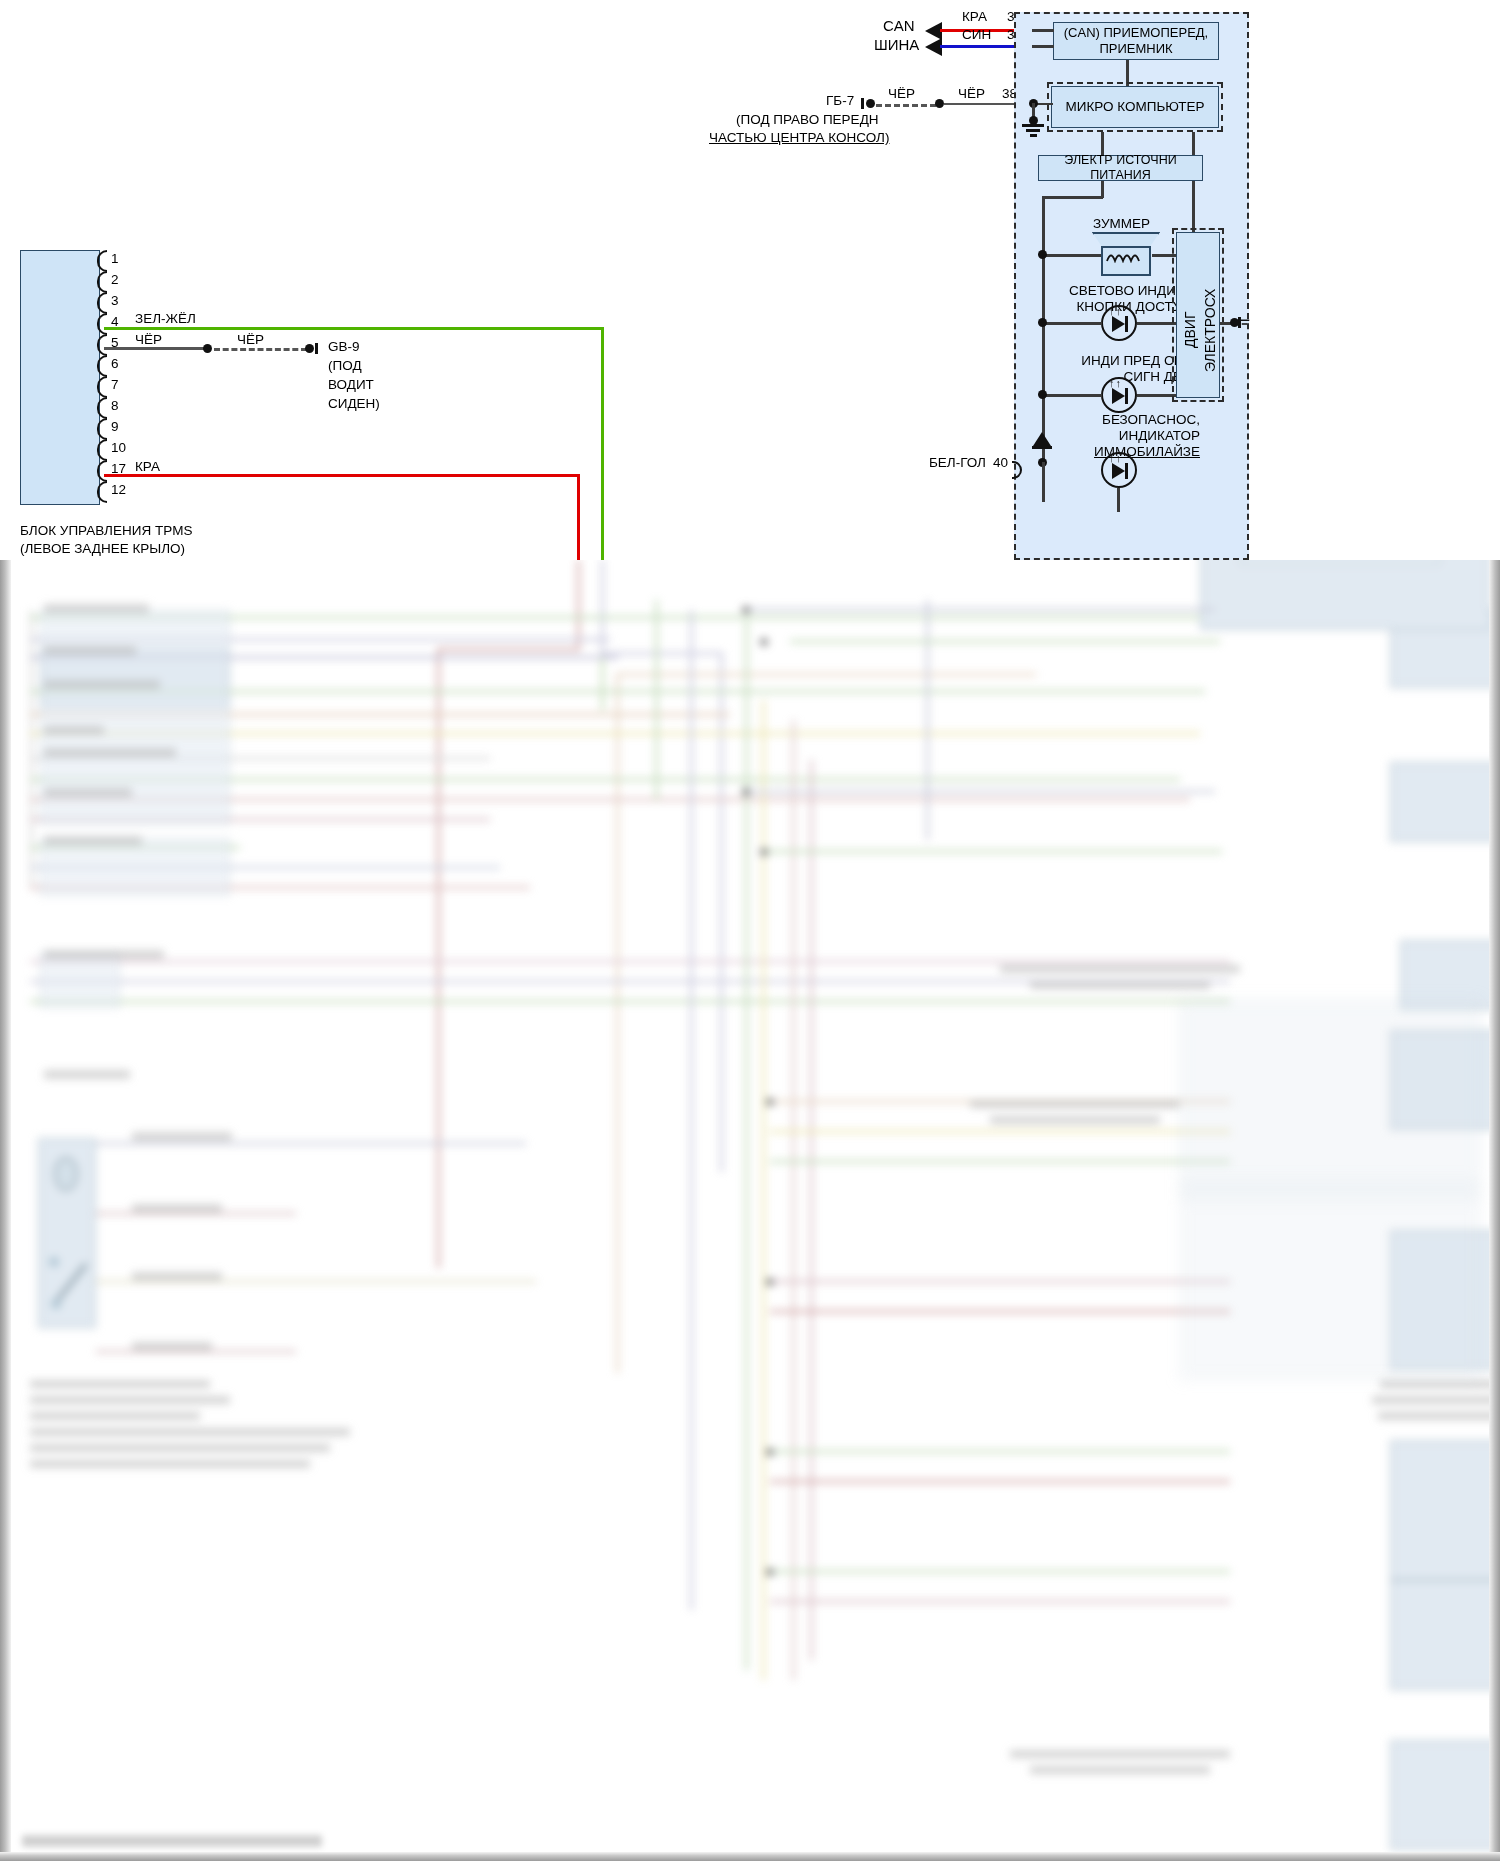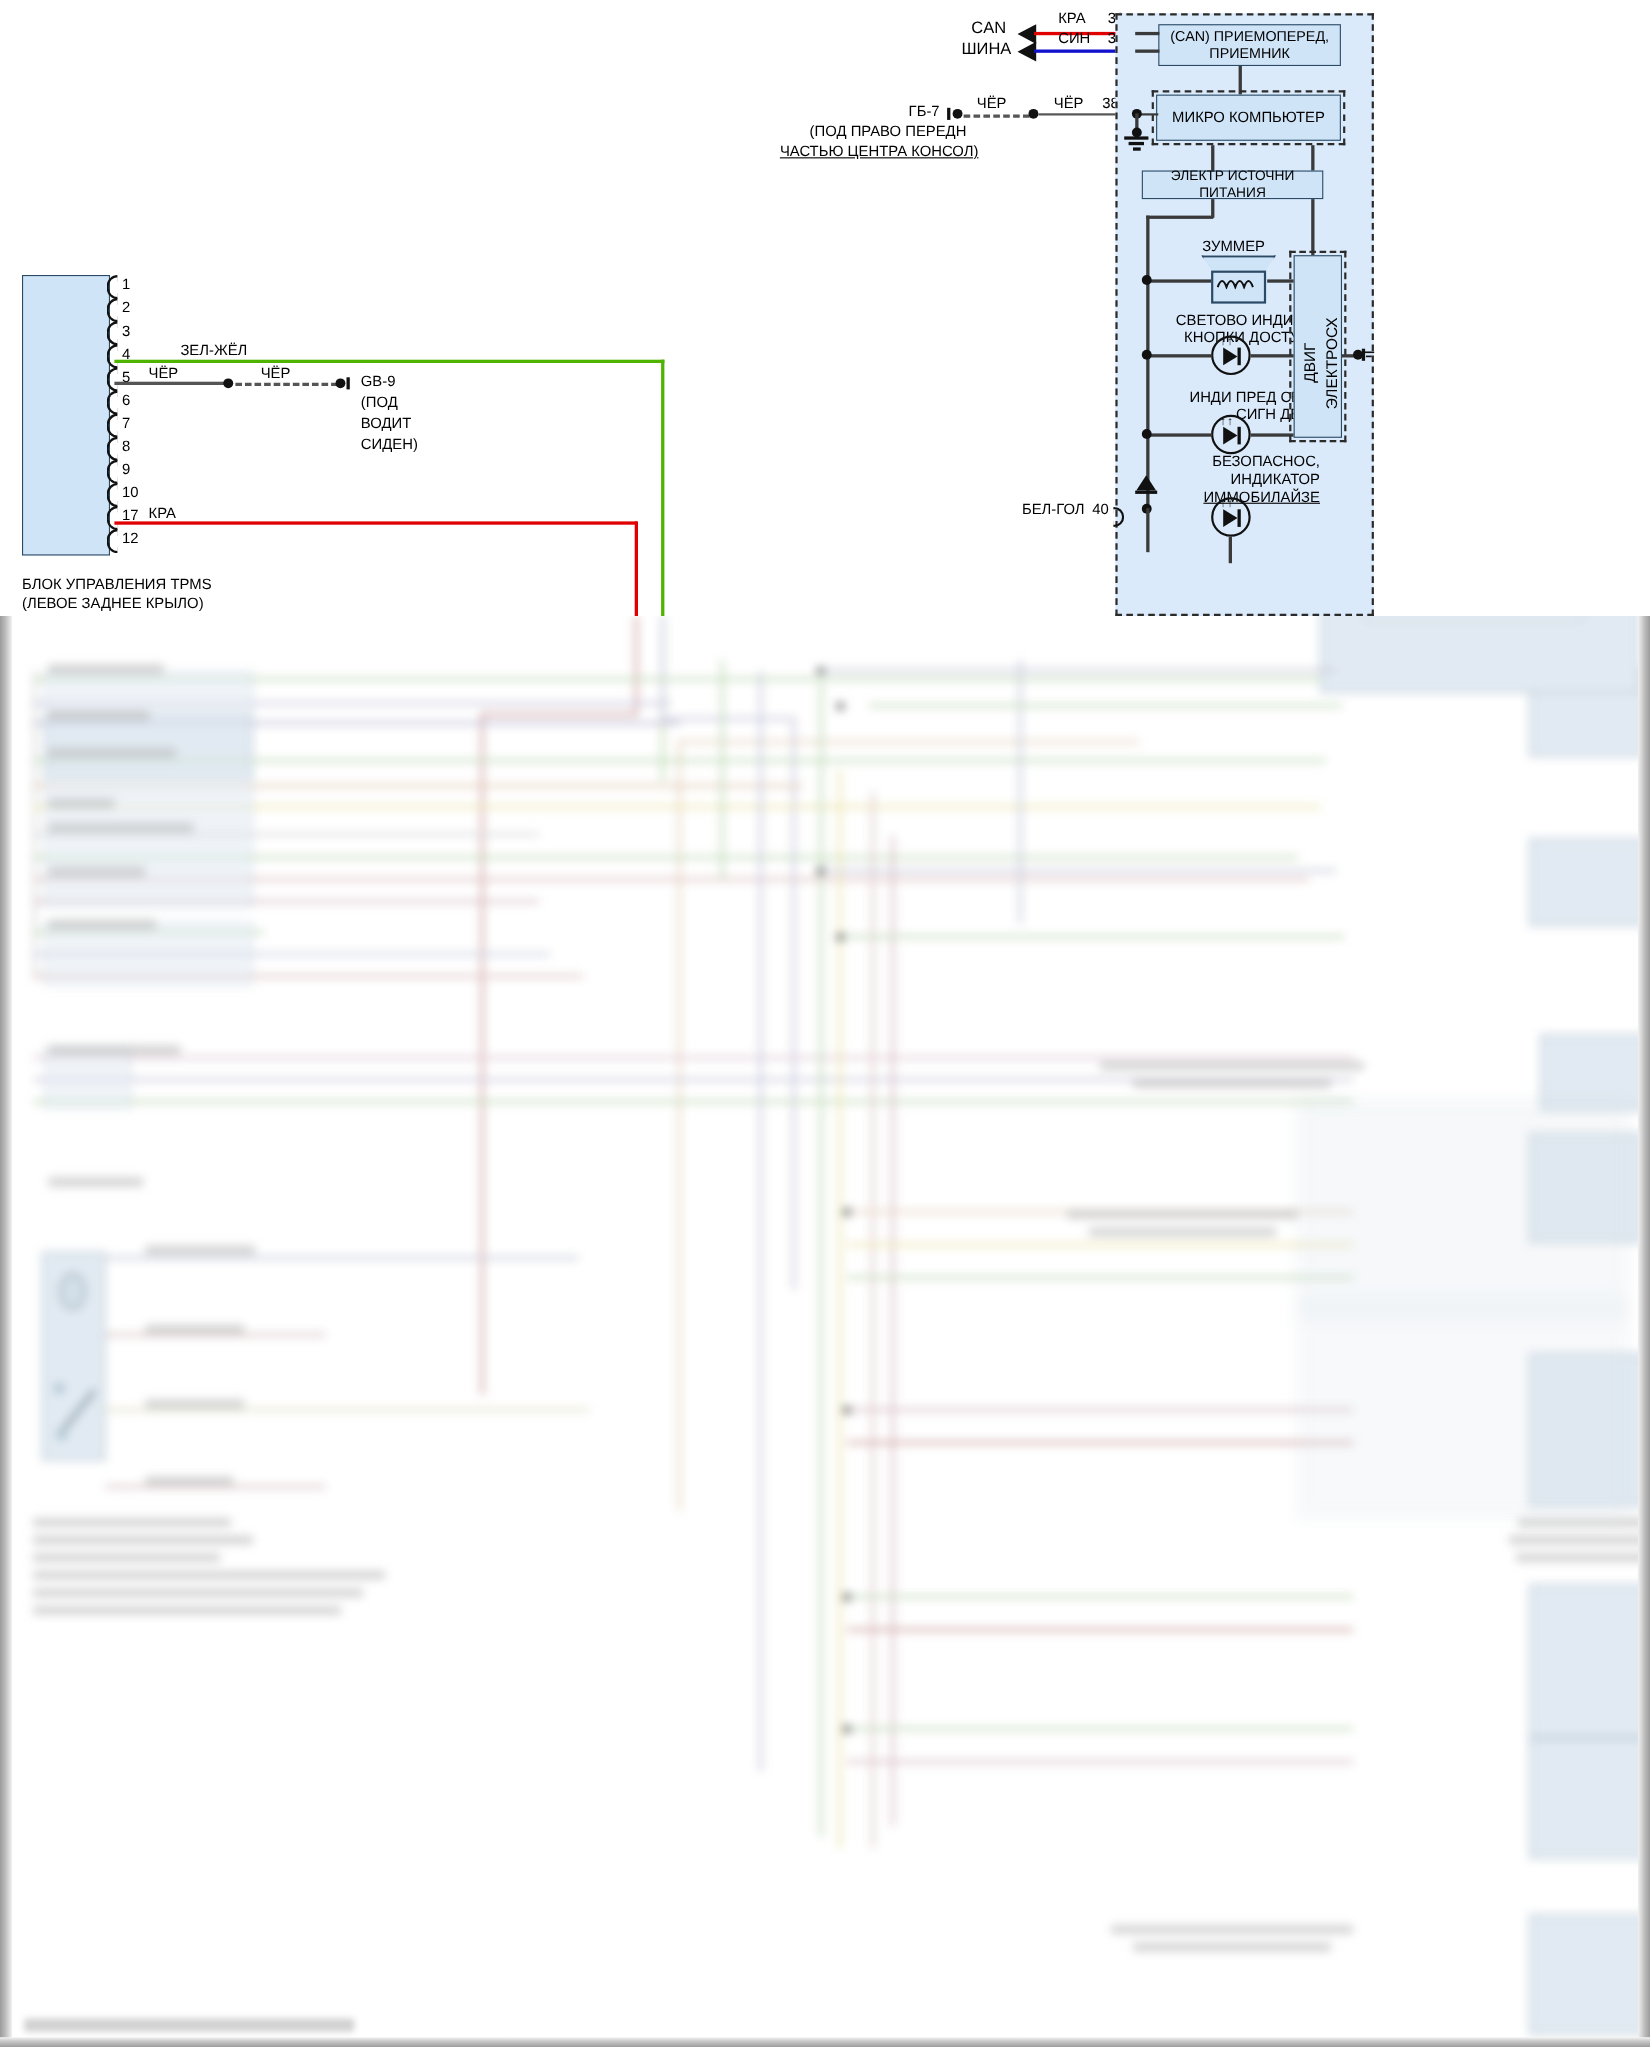--- a/index.html
+++ b/index.html
@@ -240,21 +240,21 @@
     <div class="pinarcL" style="left:97px;top:418px;"></div>
     <div class="txt sm" style="left:111px;top:419px;">9</div>
     <div class="pinarcL" style="left:97px;top:439px;"></div>
     <div class="txt sm" style="left:111px;top:440px;">10</div>
     <div class="pinarcL" style="left:97px;top:460px;"></div>
     <div class="txt sm" style="left:111px;top:461px;">17</div>
     <div class="pinarcL" style="left:97px;top:481px;"></div>
     <div class="txt sm" style="left:111px;top:482px;">12</div>
   </div>
 
-  <div class="txt sm" style="left:135px;top:311px;margin-left:29px;">ЗЕЛ-ЖЁЛ</div>
+  <div class="txt sm" style="left:135px;top:311px;">ЗЕЛ-ЖЁЛ</div>
   <div class="wire h green" style="left:104px;top:327px;width:500px;"></div>
   <div class="wire v green" style="left:601px;top:327px;height:315px;"></div>
 
   <div class="txt sm" style="left:135px;top:332px;">ЧЁР</div>
   <div class="wire h grey" style="left:104px;top:347px;width:100px;"></div>
   <div class="dot" style="left:203px;top:344px;"></div>
   <div class="dash-wire" style="left:214px;top:348px;width:93px;"></div>
   <div class="txt sm" style="left:237px;top:332px;">ЧЁР</div>
   <div class="dot" style="left:305px;top:344px;"></div>
   <div class="cbar small" style="left:315px;top:343px;"></div>

